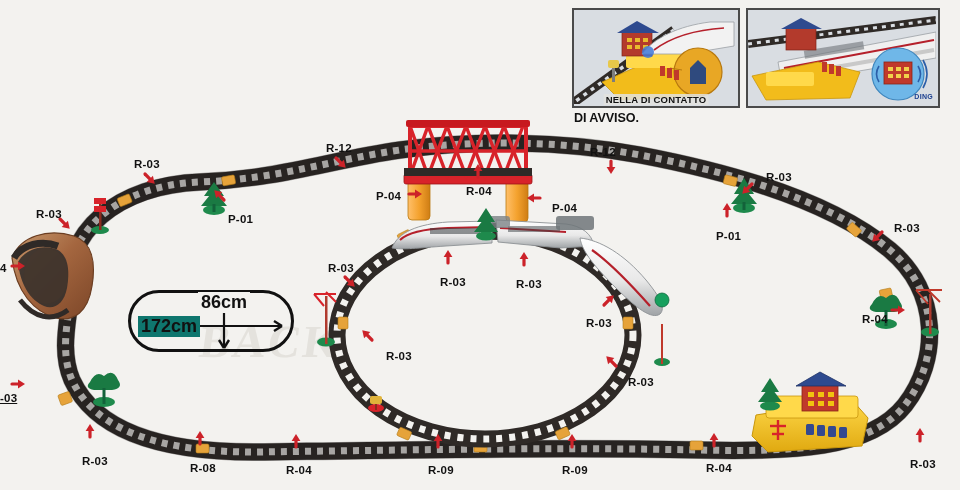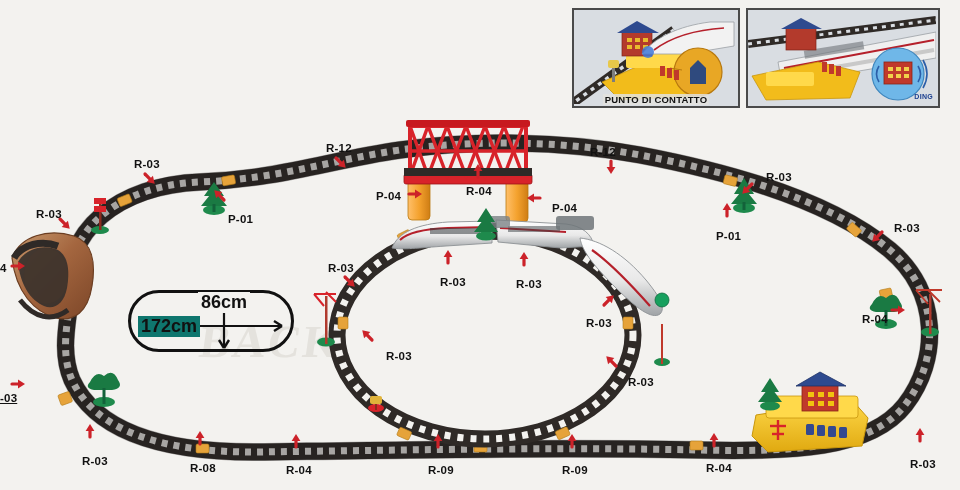--- a/index.html
+++ b/index.html
@@ -502,21 +502,21 @@
         <rect x="86" y="56" width="5" height="10"></rect>
           <rect x="93" y="58" width="5" height="10"></rect>
         <rect x="100" y="60" width="5" height="10"></rect>
       </g>
 
       <g>
           <rect x="38" y="56" width="3" height="16" fill="#7d7d7d"></rect>
          <rect x="34" y="50" width="11" height="8" rx="2" fill="#e8c84a"></rect>
         </g>
     </svg>
-    <div class="insetCaption">PUNTO DI CONTATTO</div>
+    <div class="insetCaption">NELLA DI CONTATTO</div>
   </div>
 
   <div class="inset" id="inset-b">
     <svg width="188" height="94" viewBox="0 0 188 94">
       <rect x="0" y="0" width="188" height="94" fill="#d9dde2"></rect>
 
       <path d="M 0 34 L 188 10" stroke="#2f2a27" stroke-width="8" fill="none"></path>
       <path d="M 0 34 L 188 10" stroke="#d9dde2" stroke-width="3" stroke-dasharray="4 5" fill="none"></path>
 
       <path d="M 30 52 L 188 22 L 188 48 L 34 74 Z" fill="#f0f0f0" stroke="#9aa0a4" stroke-width=".8"></path>
@@ -549,15 +549,16 @@
       <g stroke="#2b5ea8" stroke-width="1.6" fill="none">
         <path d="M 170 56 q5 8 0 16"></path>
         <path d="M 175 50 q8 14 0 28"></path>
         <path d="M 131 56 q-5 8 0 16"></path>
       </g>
     </svg>
     <div class="dingTxt">DING</div>
   </div>
 
   <div class="caption">
+    <div>DI AVVISO.</div>
   </div>
 
 </div>
 
 </body></html>

